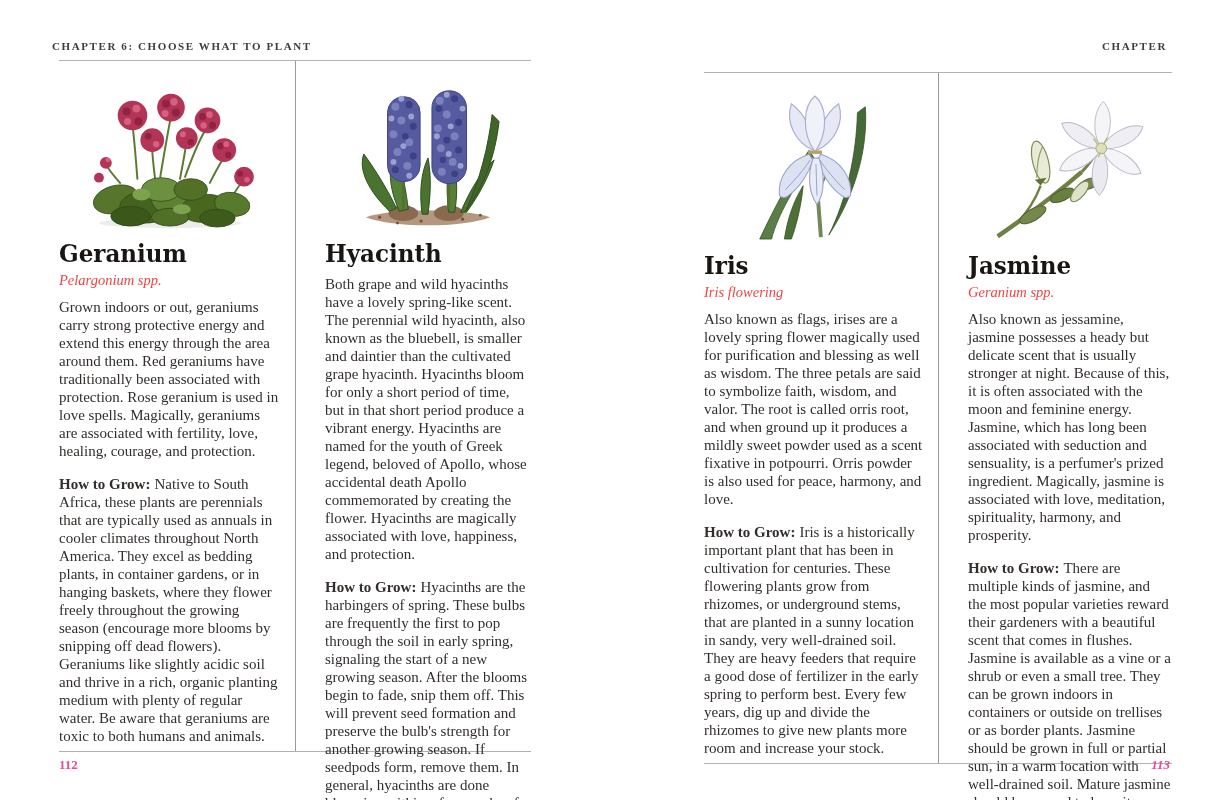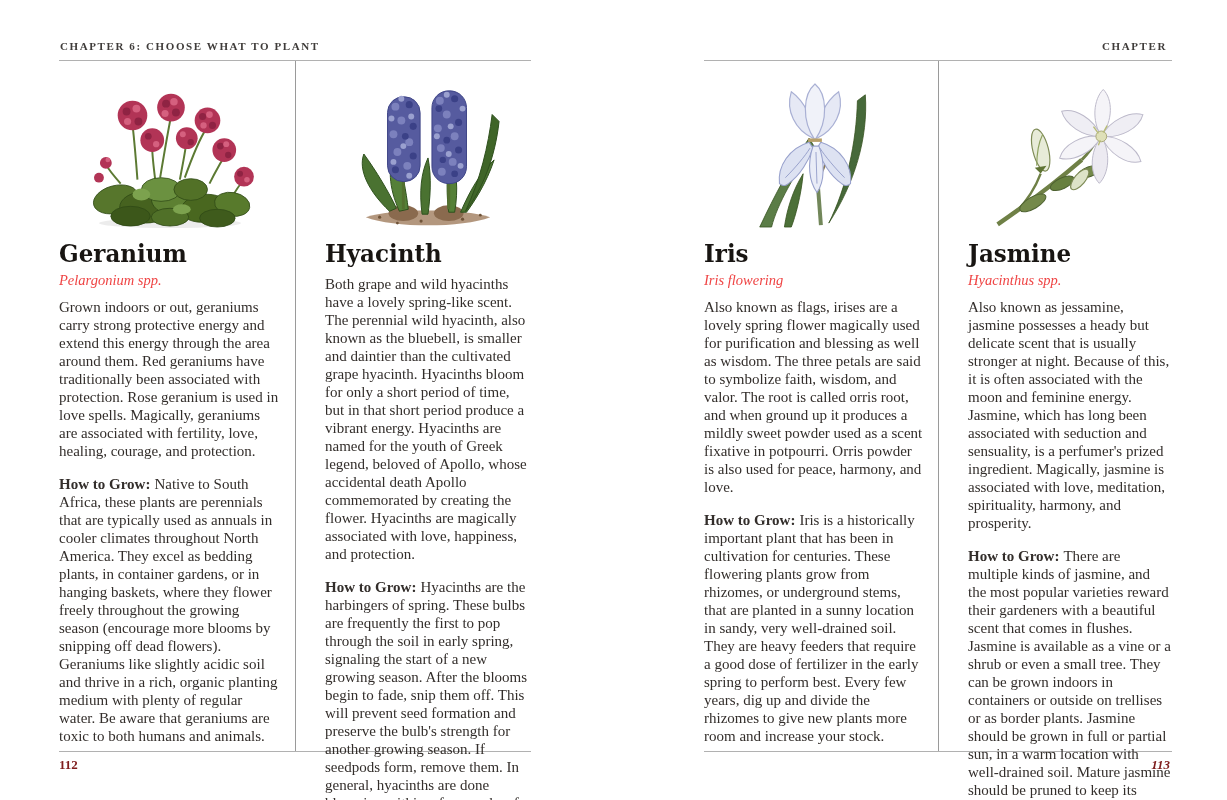--- a/index.html
+++ b/index.html
@@ -6,43 +6,43 @@
   html,body{margin:0;padding:0;}
   body{
     width:1227px;height:800px;background:#ffffff;position:relative;overflow:hidden;
     font-family:"Liberation Serif", serif;color:#332e2b;
     -webkit-font-smoothing:antialiased;
   }
   .running-head{
     position:absolute;top:40px;font-size:11px;font-weight:700;
     letter-spacing:1.6px;color:#3f3c3a;white-space:nowrap;
   }
-  #head-left{left:60px;}
+  #head-left{left:52px;}
   #head-right{right:60px;}
   .page{
     position:absolute;top:60px;height:692px;box-sizing:border-box;
     border-top:1px solid #b1b1b1;border-bottom:1px solid #b1b1b1;
     display:flex;
   }
   #page-left{left:59px;width:472px;}
-  #page-right{left:704px;width:468px;}
+  #page-right{left:704px;width:468px;margin-top:12px;}
   .divider{position:absolute;left:50%;top:0;bottom:0;width:1px;background:#9a9a9a;}
   .col{width:50%;box-sizing:border-box;}
   .col.first{padding-right:15px;}
   .col.second{padding-left:30px;}
   .illo{height:152px;margin-top:16px;display:flex;align-items:flex-end;justify-content:center;}
   .entry-title{
     font-family:"DejaVu Serif", serif;font-size:25px;font-weight:600;color:#181512;
     margin:12px 0 0 0;line-height:1.05;transform:scaleX(.92);transform-origin:left bottom;
   }
   .latin{font-style:italic;font-size:14.5px;line-height:1.22;margin-top:5px;white-space:pre-line;color:#ef4444;}
   .desc,.grow{font-size:15px;line-height:1.2;margin:8px 0 0 0;}
   .grow{margin-top:15px;}
   .grow b{font-weight:700;margin-right:4px;}
-  .page-number{position:absolute;top:757px;font-size:13px;font-weight:600;color:#7f1d1d;}
+  .page-number{position:absolute;top:757px;font-size:13px;font-weight:600;color:#ec4899;}
   #pn-left{left:59px;}
   #pn-right{right:57px;font-style:italic;}
   svg{display:block;}
 </style>
 </head>
 <body>
 
 <div class="running-head" id="head-left">CHAPTER 6: CHOOSE WHAT TO PLANT</div>
 <div class="running-head" id="head-right">CHAPTER</div>
 
@@ -280,20 +280,20 @@
           <circle cx="122" cy="58" r="5.5" fill="#dfe0b8" stroke="#a9a877"></circle>
           <g stroke="#b7bc74" stroke-width="1.4">
               <path d="M119,55 L114,48"></path>
               <path d="M124,54 L128,47"></path>
               <path d="M121,62 L119,67"></path>
             </g>
         </g>
       </svg>
     </div>
     <h2 class="entry-title">Jasmine</h2>
-    <div class="latin">Hyacinthus spp.</div>
+    <div class="latin">Geranium spp.</div>
     <p class="desc">Also known as jessamine, jasmine possesses a heady but delicate scent that is usually stronger at night. Because of this, it is often associated with the moon and feminine energy. Jasmine, which has long been associated with seduction and sensuality, is a perfumer's prized ingredient. Magically, jasmine is associated with love, meditation, spirituality, harmony, and prosperity.</p>
     <p class="grow"><b>How to Grow:</b><span>There are multiple kinds of jasmine, and the most popular varieties reward their gardeners with a beautiful scent that comes in flushes. Jasmine is available as a vine or a shrub or even a small tree. They can be grown indoors in containers or outside on trellises or as border plants. Jasmine should be grown in full or partial sun, in a warm location with well-drained soil. Mature jasmine should be pruned to keep its shape.</span></p>
   </div>
 </div>
 
 <div class="page-number" id="pn-left">112</div>
 <div class="page-number" id="pn-right">113</div>
 
 </body></html>

